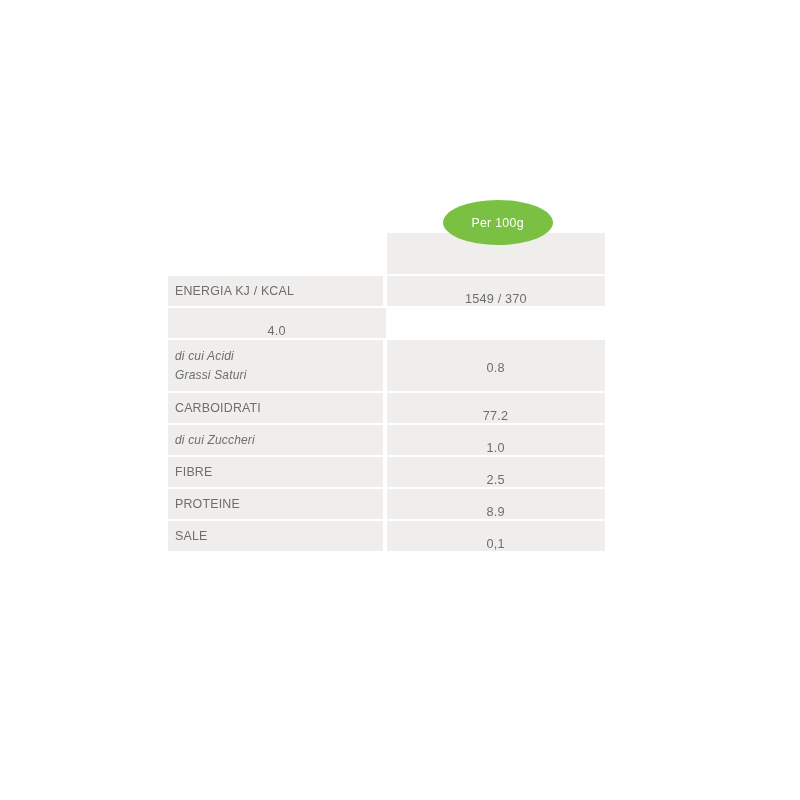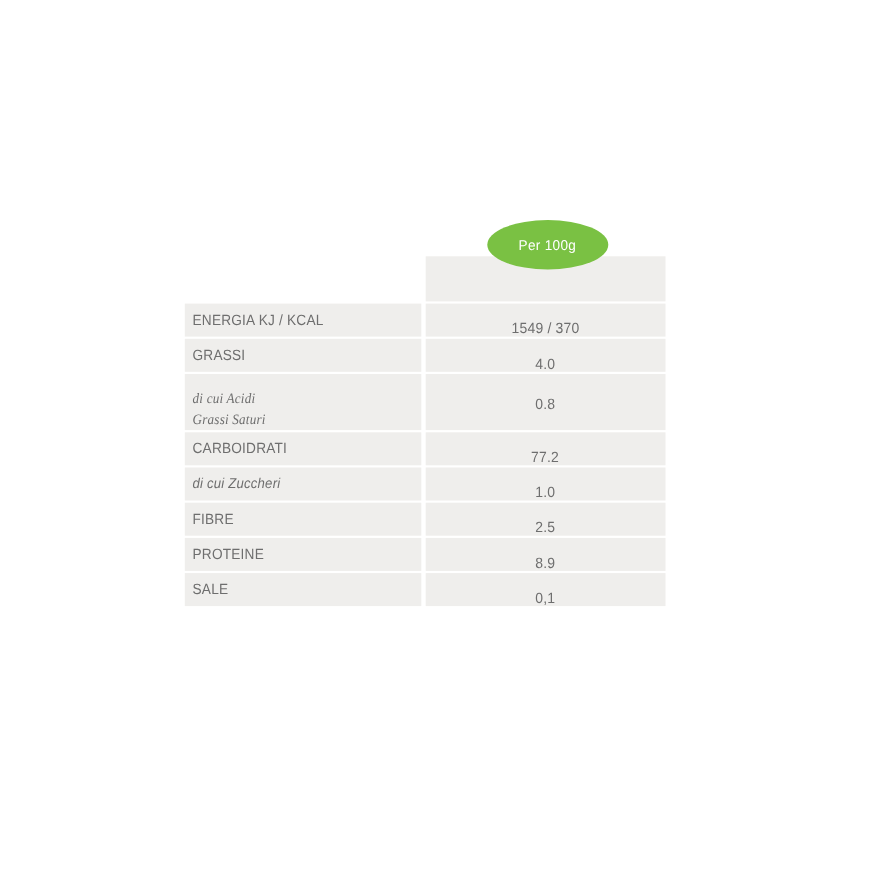--- a/index.html
+++ b/index.html
@@ -75,22 +75,21 @@
   .nutri-row.data-row .cell-value {
     height: 30px;
   }
 
   
   .nutri-row.tall-row .cell-label,
   .nutri-row.tall-row .cell-value {
     height: 51px;
   }
   .nutri-row.tall-row .cell-label {
-    align-items: flex-end;
-    font-family: Liberation Serif, serif;
+    align-items: center;
   }
   .nutri-row.tall-row .cell-value {
     align-items: flex-start;
     padding-top: 20px;
   }
 
   
   .label-text {
     color: #6e6e6e;
     font-size: 13.5px;
@@ -157,23 +156,20 @@
     <div class="nutri-row data-row">
       <div class="cell-label">
         <span class="label-text">ENERGIA KJ / KCAL</span>
       </div>
       <div class="cell-value">
         <span class="value-text">1549 / 370</span>
       </div>
     </div>
 
     <div class="nutri-row data-row">
-      <div class="cell-label">
-        <span class="label-text">GRASSI</span>
-      </div>
       <div class="cell-value">
         <span class="value-text">4.0</span>
       </div>
     </div>
 
     <div class="nutri-row tall-row">
       <div class="cell-label">
         <span class="label-text sub">di cui Acidi
 Grassi Saturi</span>
       </div>

